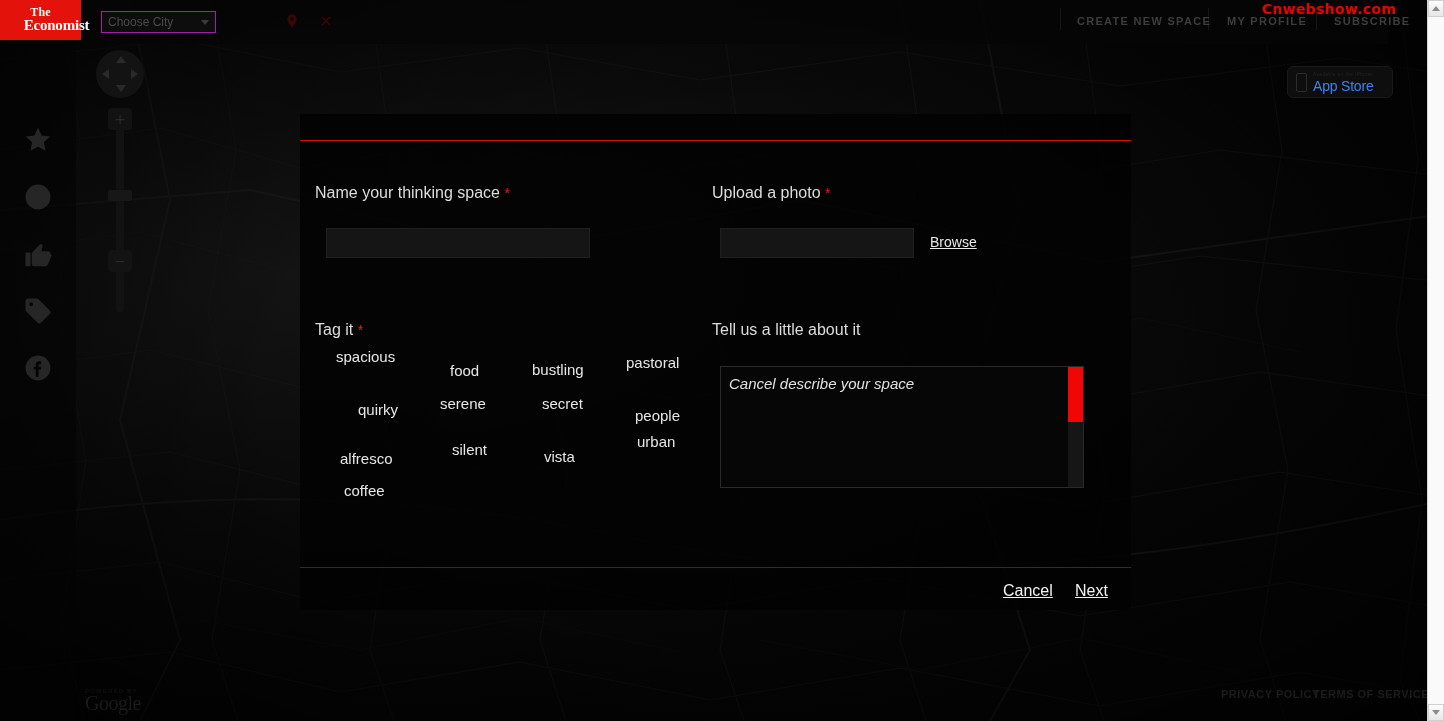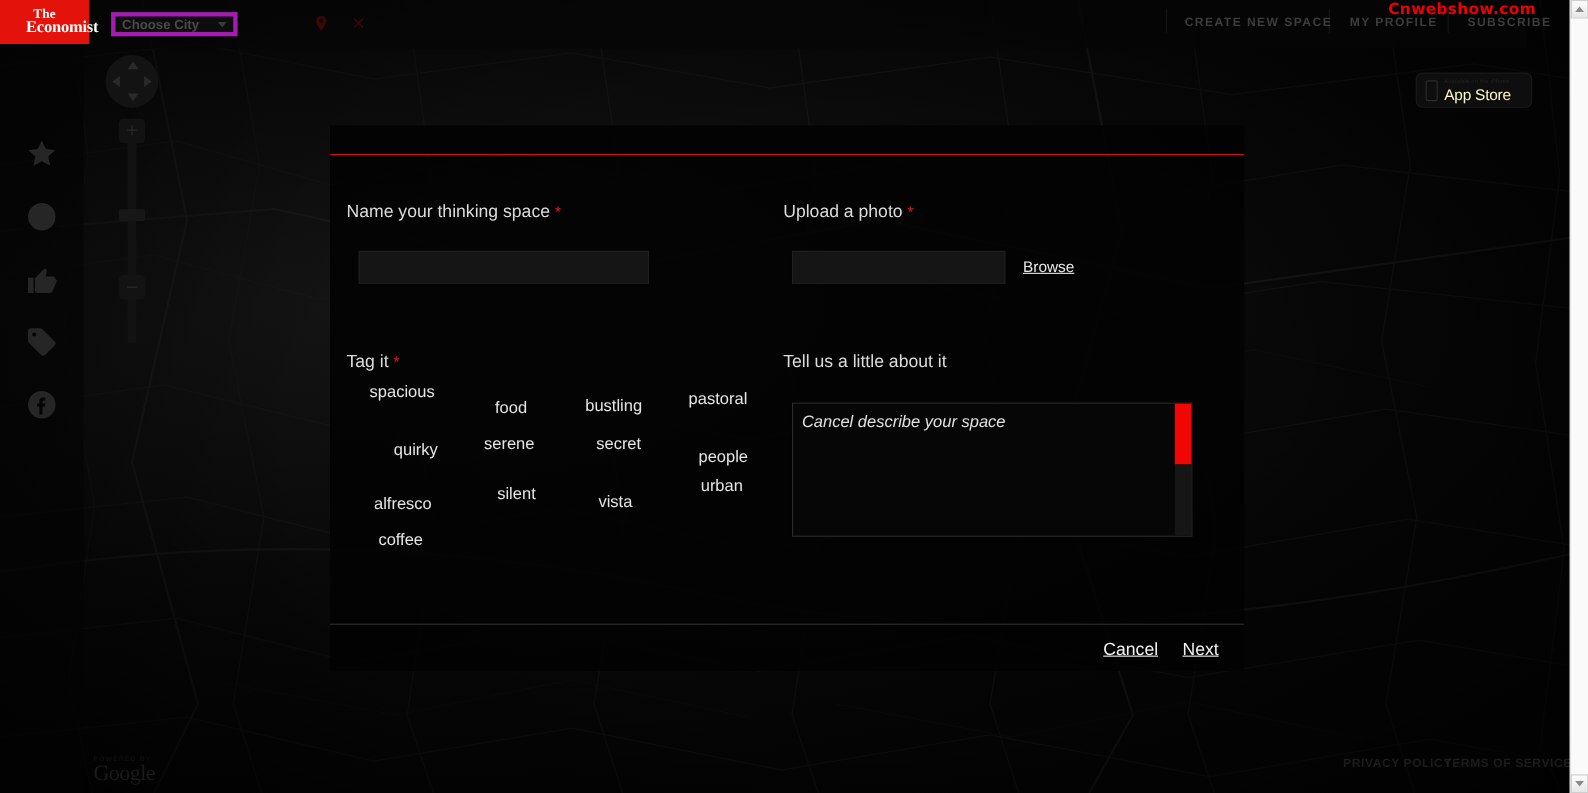--- a/index.html
+++ b/index.html
@@ -46,25 +46,25 @@
     line-height: 1.02;
     font-family: "Liberation Serif", serif;
   }
   #logo .l1 { font-size: 12px; font-weight: 700; letter-spacing: .2px; }
   #logo .l2 { font-size: 15px; font-weight: 700; letter-spacing: -.2px; margin-left: 32px; }
 
   #city-select {
     position: absolute; left: 101px; top: 11px;
     width: 115px; height: 22px;
     background: #0d0d0d;
-    border: 4px solid #a21caf;
+    border: 1px solid #a21caf;
     color: #4a4a4a;
     font-size: 12px;
     padding: 3px 6px;
-    display: flex; align-items: center; justify-content: space-between; font-weight: bold;
+    display: flex; align-items: center; justify-content: space-between;
   }
   #city-select .caret {
     width: 0; height: 0;
     border-left: 4px solid transparent; border-right: 4px solid transparent;
     border-top: 5px solid #3a3a3a;
   }
   .hdr-mini {
     position: absolute; top: 13px;
     width: 18px; height: 18px;
   }
@@ -159,21 +159,21 @@
     padding: 0 8px;
     z-index: 25;
   }
   #appstore .phone {
     width: 11px; height: 19px;
     border: 1.5px solid #2c2c2c; border-radius: 2px;
     flex: none;
   }
   #appstore .txt { display: flex; flex-direction: column; line-height: 1; }
   #appstore .small { font-size: 5px; color: #242424; letter-spacing: .3px; margin-bottom: 2px; }
-  #appstore .big { font-size: 14px; color: #fef9c3; font-weight: 400; letter-spacing: -.2px; }
+  #appstore .big { font-size: 14px; color: #3b82f6; font-weight: 400; letter-spacing: -.2px; }
 
   
   #panel {
     position: absolute; left: 300px; top: 114px;
     width: 831px; height: 496px;
     background: rgba(2,2,2,.88);
     z-index: 50;
   }
   #tabs {
     position: absolute; left: 0; top: 0;

